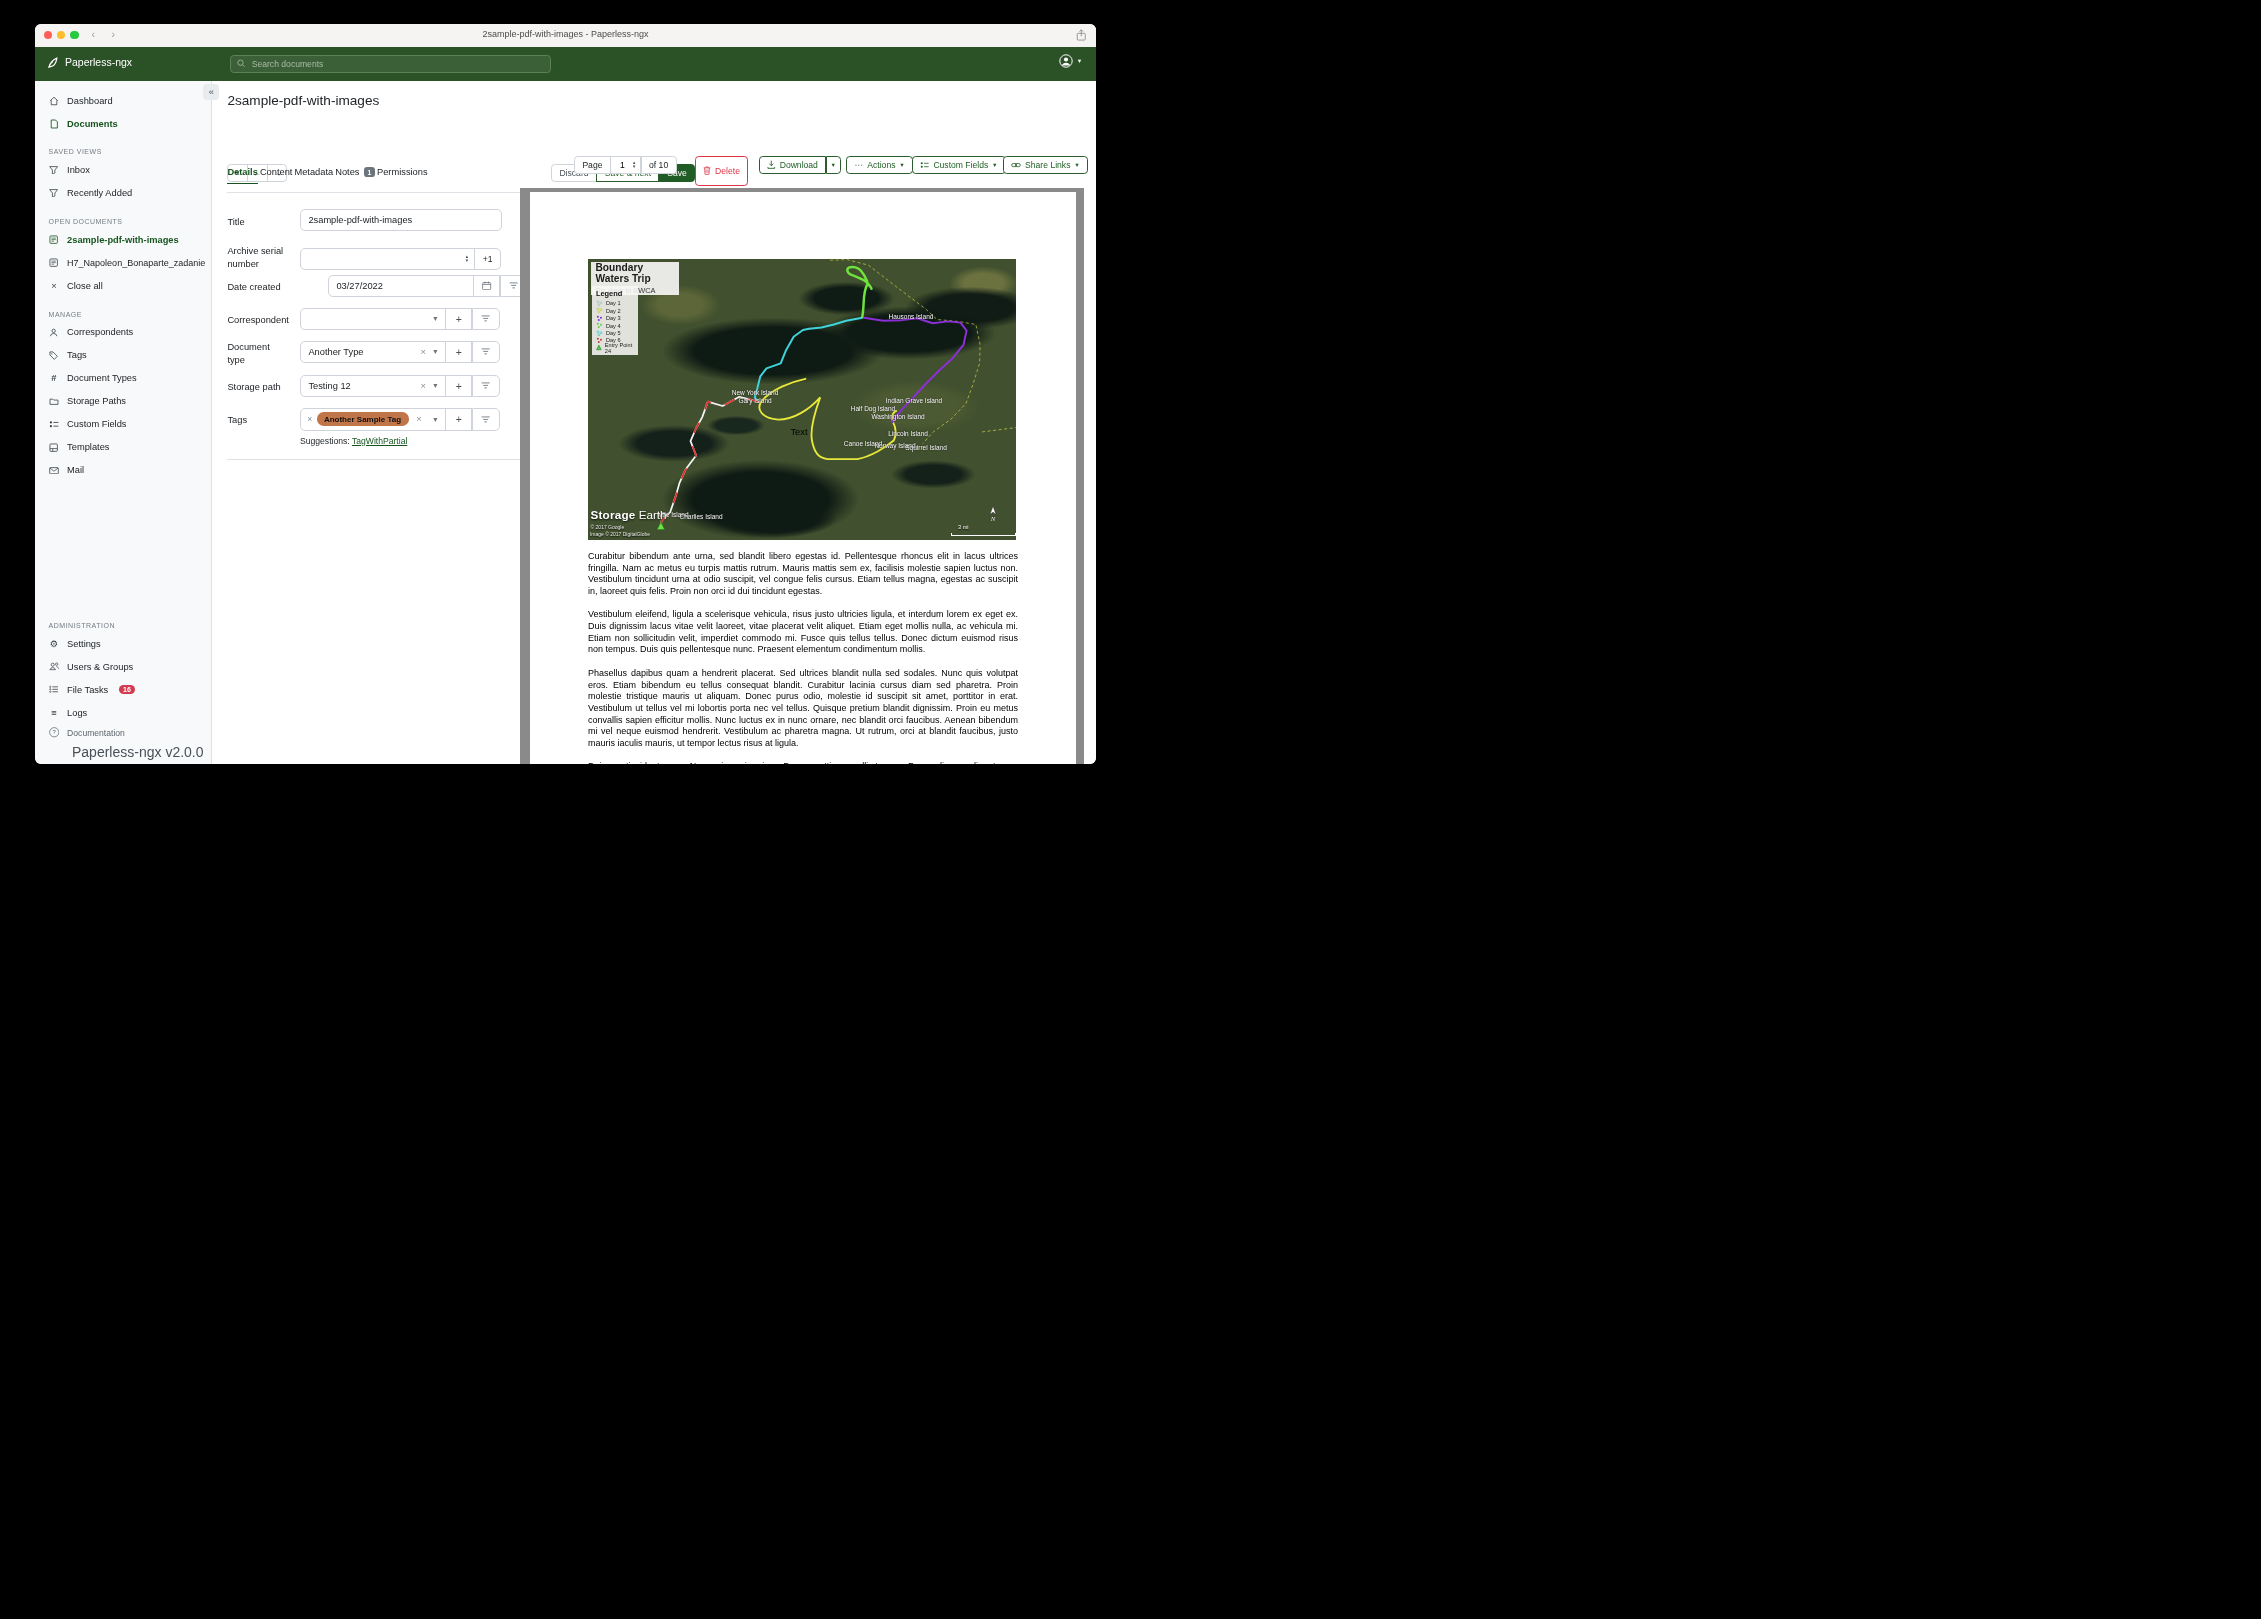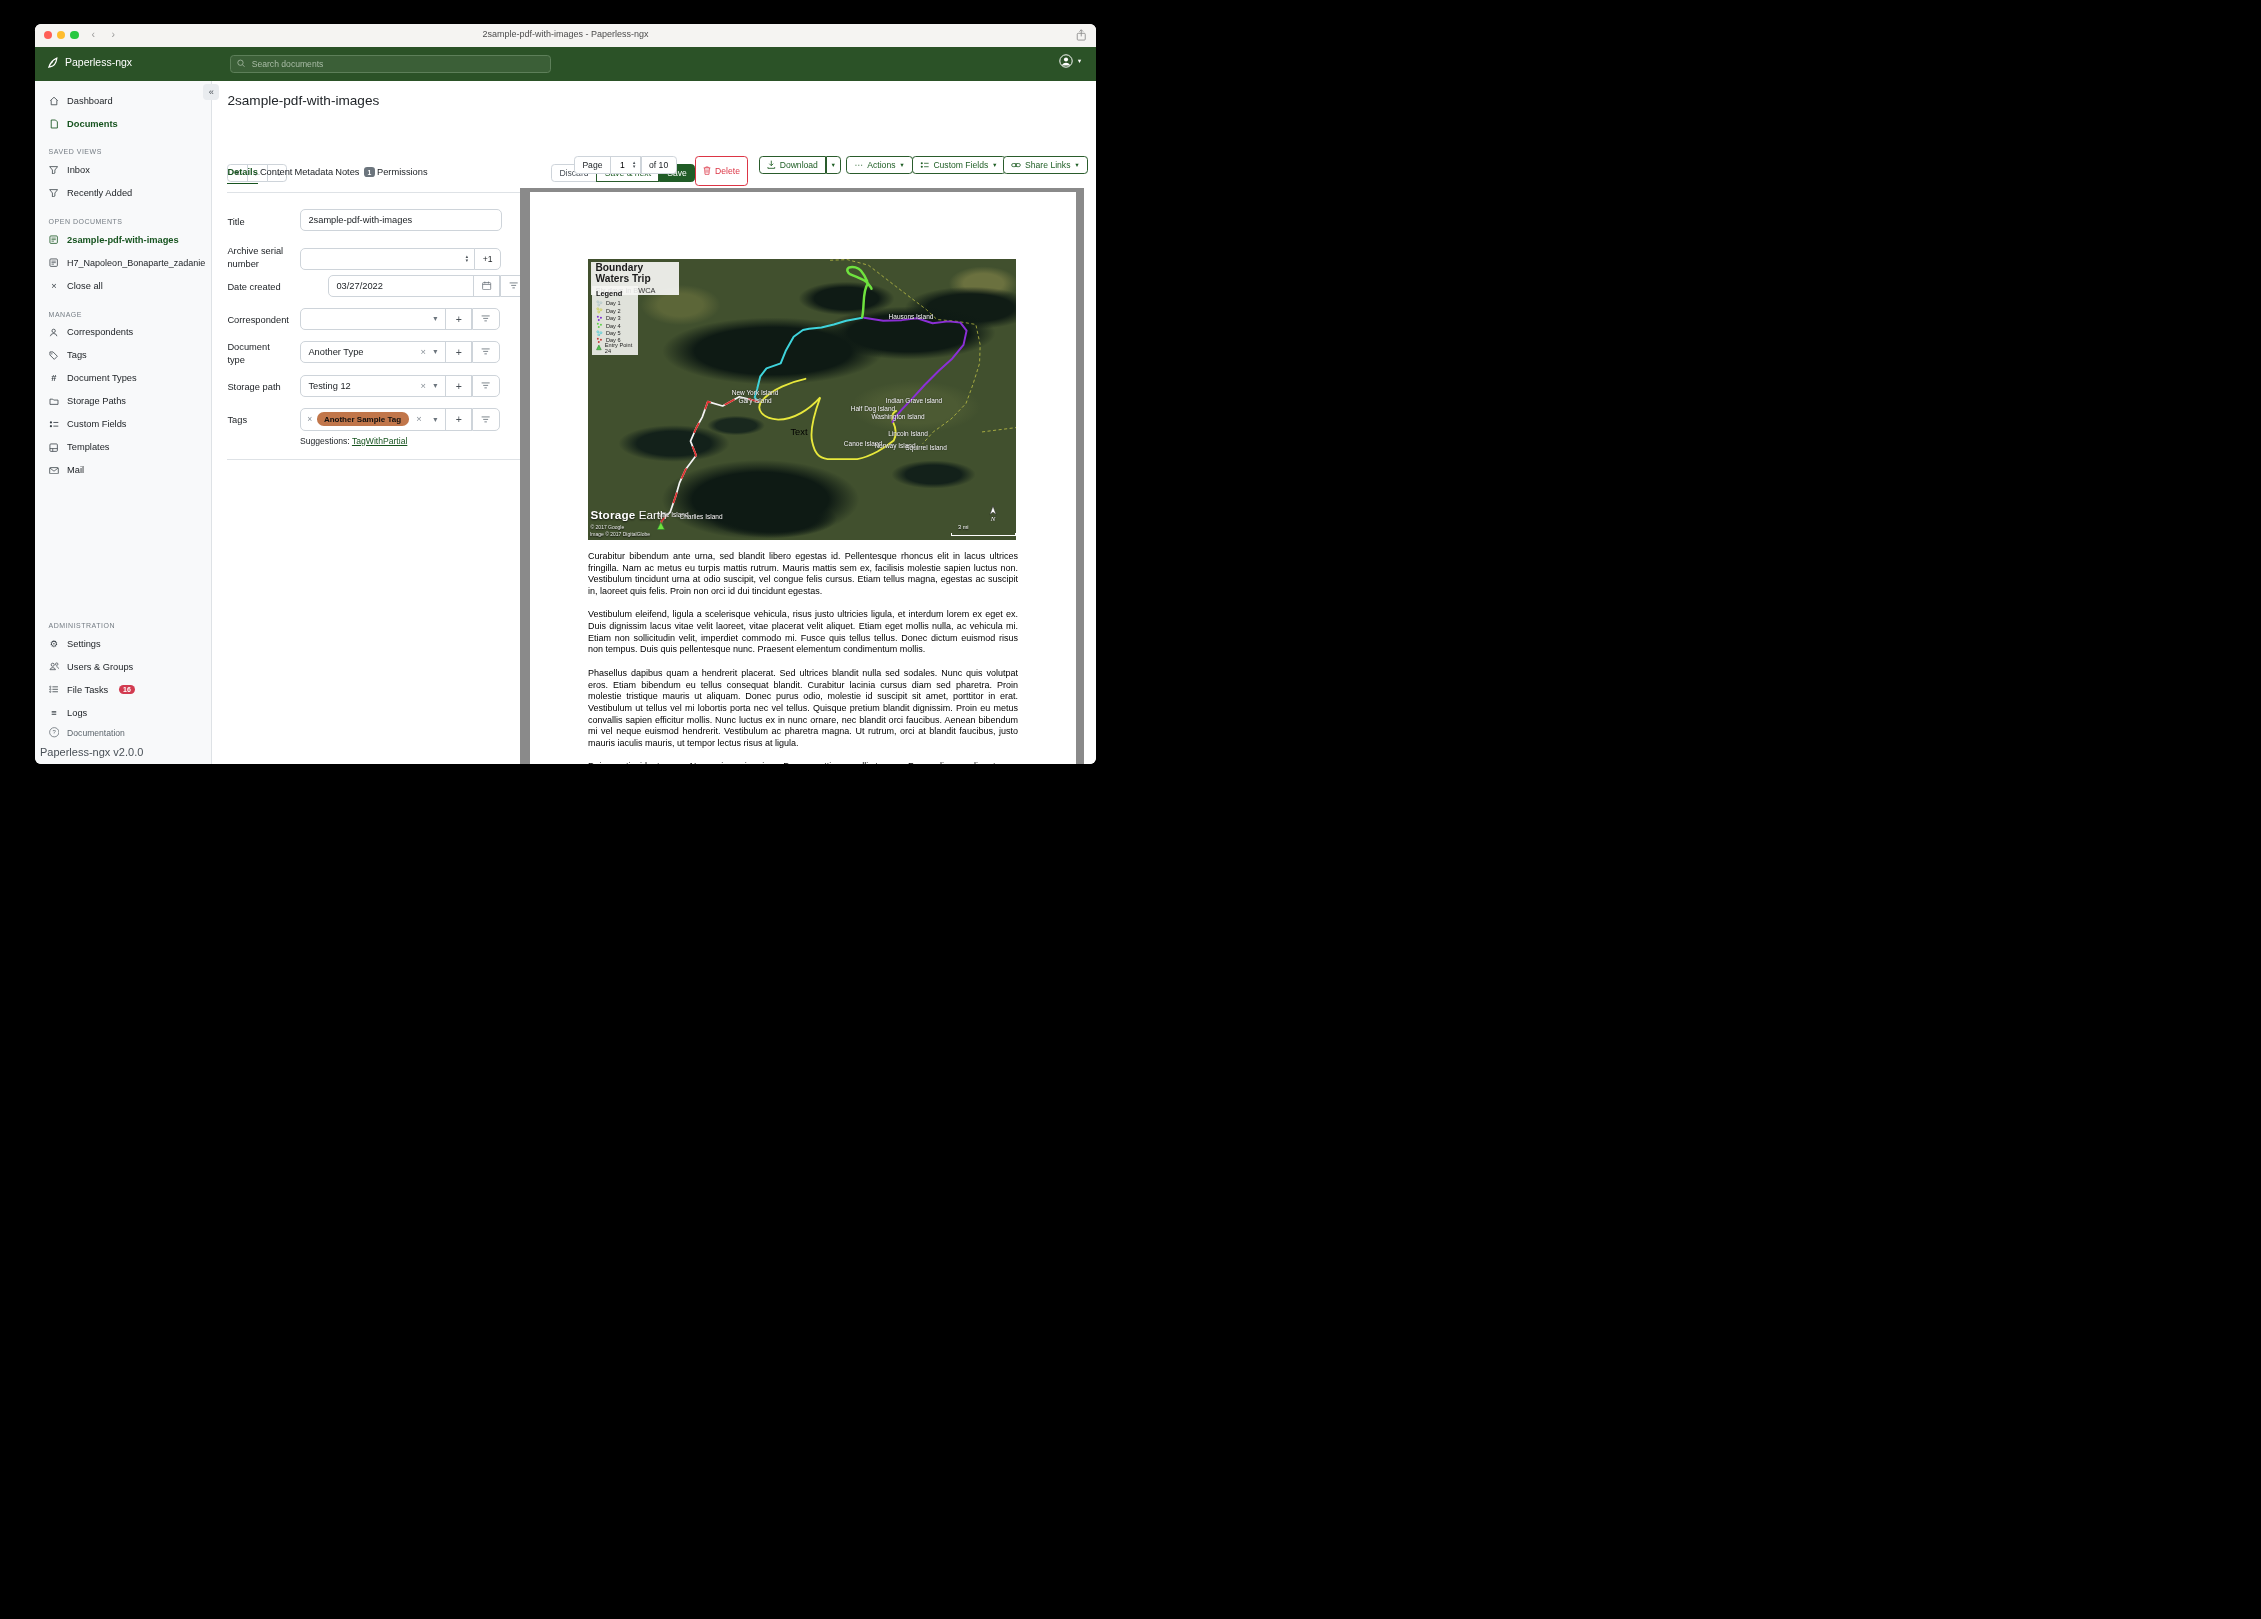--- a/index.html
+++ b/index.html
@@ -25,21 +25,21 @@
   
   .sidebar{position:absolute;left:0;top:57px;width:177px;bottom:0;background:#f8f9fa;border-right:0.6px solid #dee2e6;padding-top:8.6px;box-sizing:border-box;}
   .side-item{height:23px;display:flex;align-items:center;padding-left:13.6px;gap:8px;font-size:9.3px;color:#212529;cursor:pointer;}
   .side-item .sic{width:10.5px;height:10.5px;display:flex;align-items:center;justify-content:center;color:#3a4248;flex:0 0 10.5px;font-size:9.3px;}
   .side-item.active{color:#17541f;font-weight:bold;}
   .side-item.active .sic{color:#17541f;}
   .side-section{margin-top:10px;height:13.6px;display:flex;align-items:center;padding-left:13.6px;font-size:7px;letter-spacing:0.5px;color:#747c83;}
   .side-bottom{position:absolute;bottom:2.5px;left:0;width:100%;}
   .badge-red{background:#d23b50;color:#fff;font-size:7px;font-weight:bold;padding:1.2px 4.3px;border-radius:5px;margin-left:2.5px;}
   .side-foot{height:18.5px;display:flex;align-items:center;padding-left:13.6px;gap:8px;font-size:8.6px;color:#5d666d;}
-  .side-version{height:18.5px;display:flex;align-items:center;padding-left:5px;font-size:11px;color:#495057;}
+  .side-version{height:18.5px;display:flex;align-items:center;padding-left:25px;font-size:14px;color:#495057;margin-left:12px;}
   
   .main{position:absolute;left:177px;top:57px;right:0;bottom:0;background:#fff;}
   .collapse-btn{position:absolute;left:-8.6px;top:3.1px;width:16px;height:16.7px;background:#e9ecef;border-radius:3.7px;color:#495057;display:flex;align-items:center;justify-content:center;font-size:9.3px;z-index:5;}
   .doc-title{position:absolute;left:15.4px;top:12.3px;font-size:13.6px;font-weight:500;color:#212529;}
   .btn{display:flex;align-items:center;justify-content:center;gap:3.7px;font-size:8.6px;box-sizing:border-box;cursor:pointer;background:#fff;}
   .grp{position:absolute;display:flex;height:18.5px;}
   .grp .btn{border:0.6px solid #ced4da;margin-left:-0.6px;height:18.5px;padding:0 7.4px;}
   .grp .btn:first-child{border-radius:3.7px 0 0 3.7px;margin-left:0;}
   .grp .btn:last-child{border-radius:0 3.7px 3.7px 0;}
   .btn.gray{color:#495057;}

